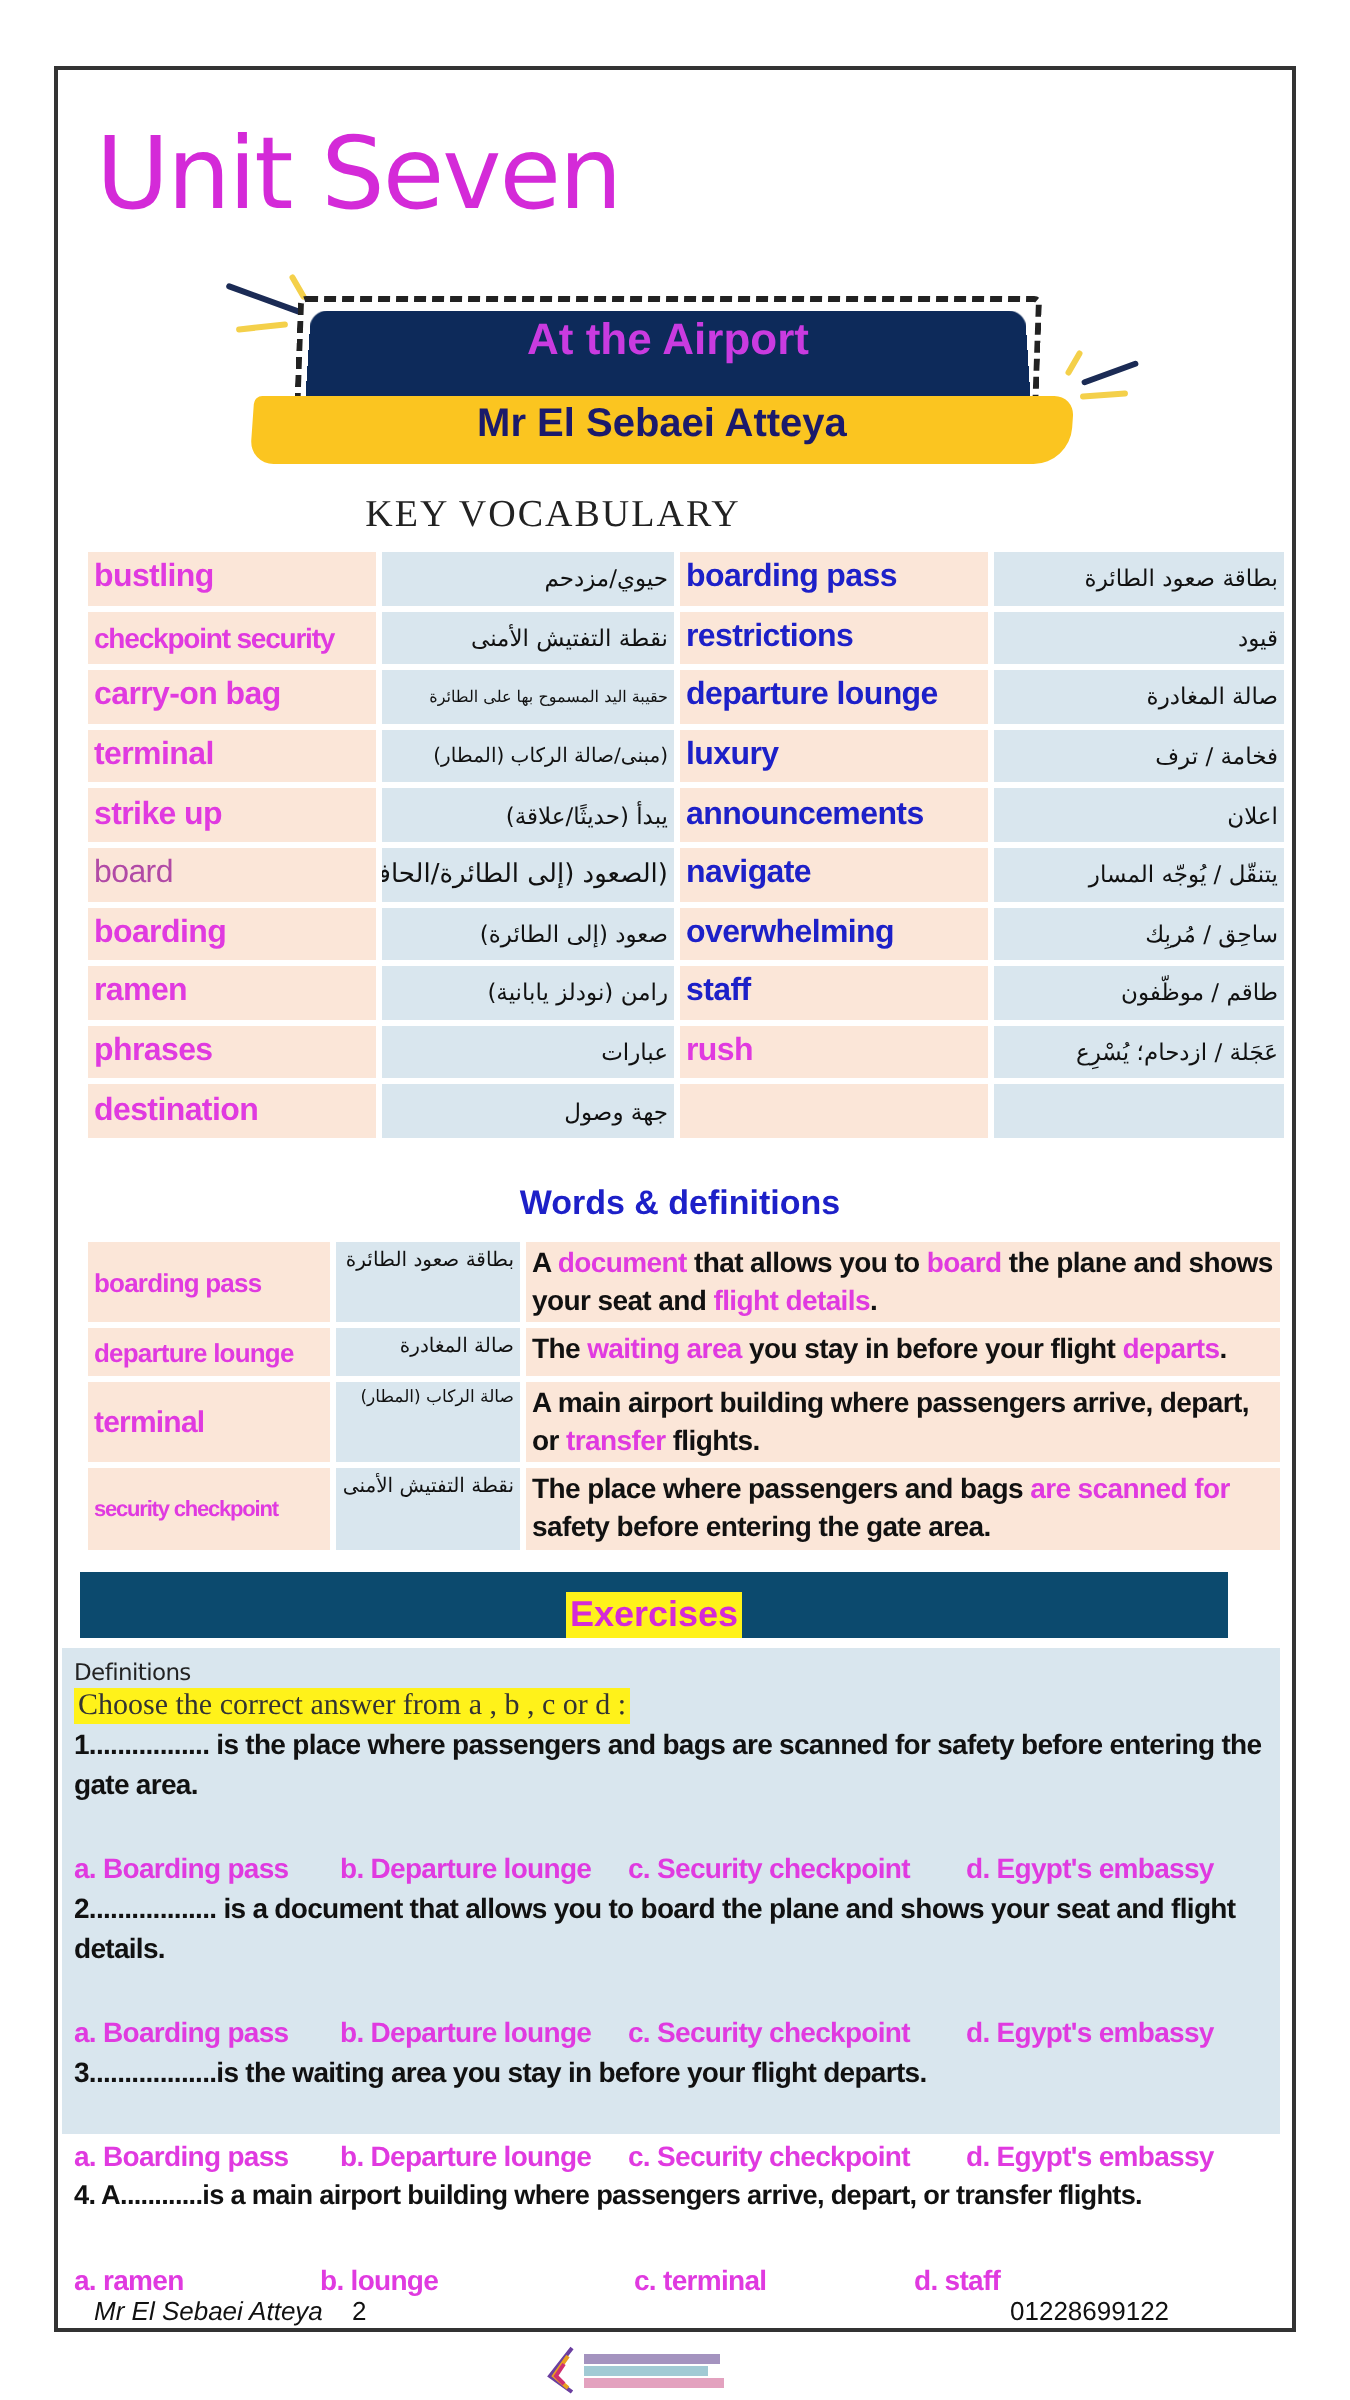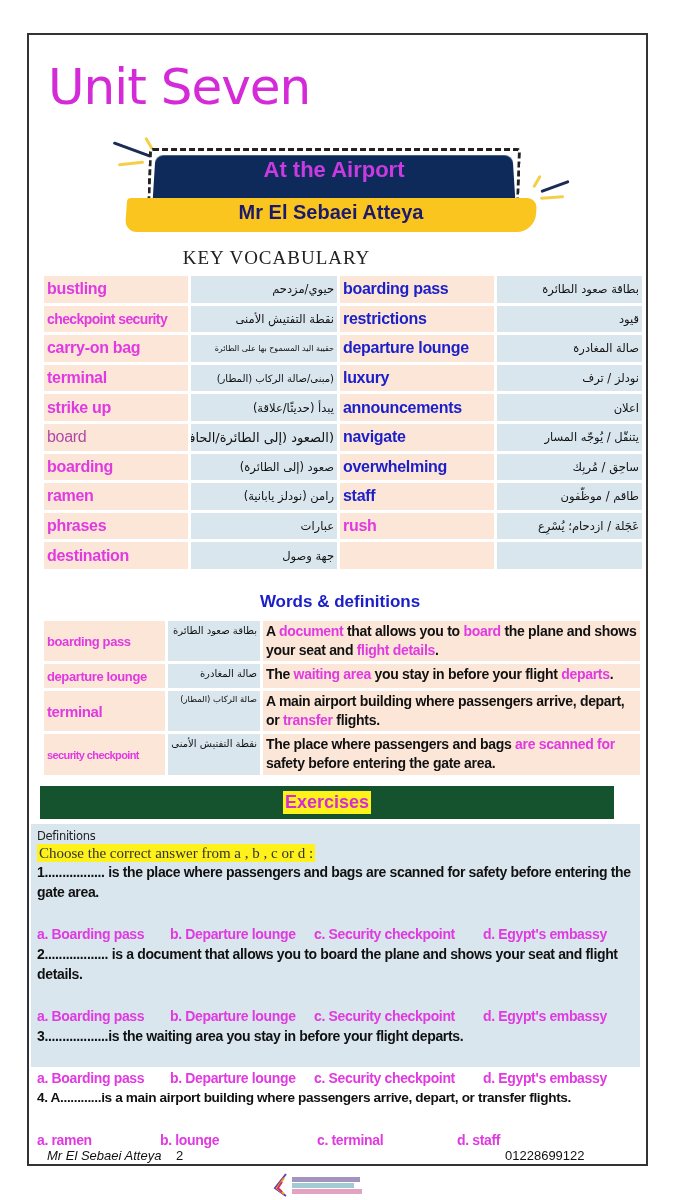--- a/index.html
+++ b/index.html
@@ -70,22 +70,22 @@
   }
 
   .defs { position: absolute; left: 44px; top: 621px; width: 596px; }
   .def-row { display: flex; gap: 3px; margin-bottom: 3px; }
   .def-row .w { width: 121px; background: #fbe6d8; color: #e03ae0; font-weight: bold; font-size: 13px; display: flex; align-items: center; padding: 0 3px; letter-spacing: -0.4px; white-space: nowrap; }
   .def-row .a { width: 92px; background: #d9e6ee; direction: rtl; font-family: "DejaVu Sans", sans-serif; font-size: 10px; padding: 2px 3px; line-height: 1.55; color: #111; }
   .def-row .d { flex: 1; background: #fbe6d8; font-weight: bold; font-size: 14px; line-height: 19px; padding: 1px 3px; color: #111; letter-spacing: -0.3px; }
   .def-row .d .hl { color: #e03ae0; }
 
   .ex-bar {
-    position: absolute; left: 40px; top: 786px; width: 574px; height: 33px; background: #14532d;
-    display: flex; align-items: center; justify-content: center;
+    position: absolute; left: 40px; top: 786px; width: 574px; height: 33px; background: #0c4a6e;
+    display: flex; align-items: flex-end; justify-content: center;
   }
   .ex-bar span { background: #fff21a; color: #d42ad8; font-weight: bold; font-size: 18px; padding: 1px 2px; }
 
   .ex-box {
     position: absolute; left: 31px; top: 824px; width: 609px; height: 243px; background: #d9e6ee;
     padding: 4px 6px;
   }
   .ex-box .sub { font-family: "DejaVu Sans", sans-serif; font-size: 11.5px; color: #222; line-height: 16px; letter-spacing: -0.3px; }
   .ex-box .instr {
     display: inline-block; background: #fff21a; font-family: "Liberation Serif", serif; font-size: 15px; color: #333; line-height: 18px; padding: 0 2px;
@@ -141,21 +141,21 @@
   <div class="cell ar">قيود</div>
 
   <div class="cell en pink">carry-on bag</div>
   <div class="cell ar small">حقيبة اليد المسموح بها على الطائرة</div>
   <div class="cell en blue">departure lounge</div>
   <div class="cell ar">صالة المغادرة</div>
 
   <div class="cell en pink">terminal</div>
   <div class="cell ar" style="font-size:10px;">(مبنى/صالة الركاب (المطار)</div>
   <div class="cell en blue">luxury</div>
-  <div class="cell ar">نودلز / ترف</div>
+  <div class="cell ar">فخامة / ترف</div>
 
   <div class="cell en pink">strike up</div>
   <div class="cell ar">يبدأ (حديثًا/علاقة)</div>
   <div class="cell en blue">announcements</div>
   <div class="cell ar">اعلان</div>
 
   <div class="cell en pink-light">board</div>
   <div class="cell ar" style="font-size:13px;">(الصعود (إلى الطائرة/الحافلة</div>
   <div class="cell en blue">navigate</div>
   <div class="cell ar">يتنقّل / يُوجّه المسار</div>

